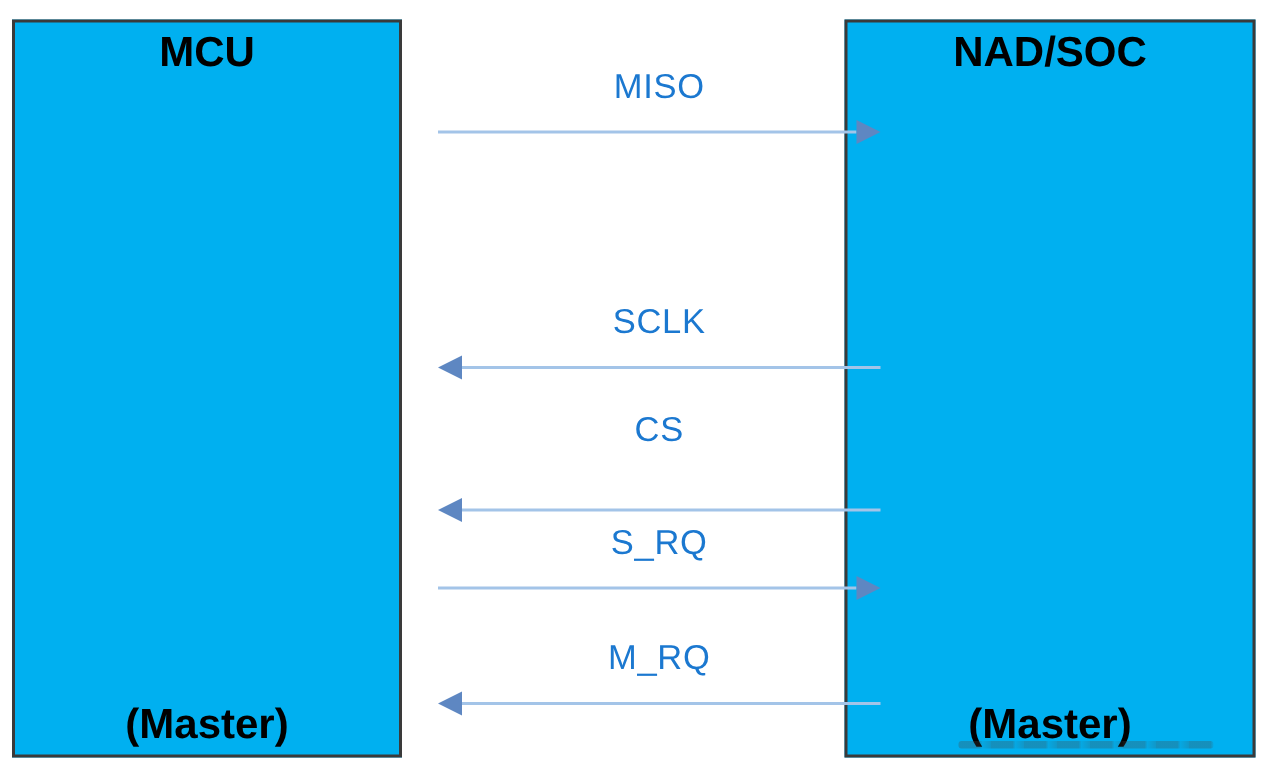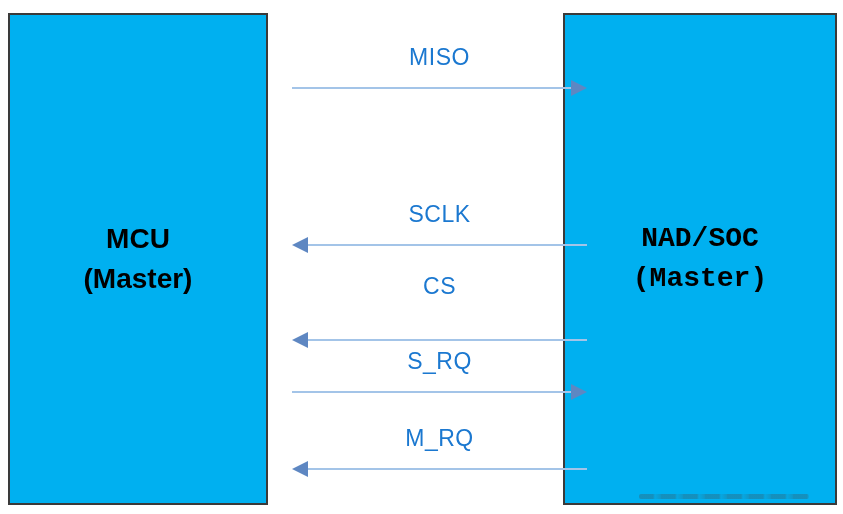--- a/index.html
+++ b/index.html
@@ -17,25 +17,25 @@
   }
   .box {
     position: absolute;
     top: 13px;
     height: 492px;
     background: var(--box-fill, #00B0F0);
     border: 2px solid var(--box-border, #3a3a3a);
     box-sizing: border-box;
     display: flex;
     flex-direction: column;
-    justify-content: center;
+    justify-content: space-between;
     align-items: center;
   }
   .left-box  { left: 8px;   width: 260px; }
-  .right-box { left: 563px; width: 274px; font-family: Liberation Mono, monospace; }
+  .right-box { left: 563px; width: 274px; }
   .box-title, .box-subtitle {
     color: var(--box-text, #000000);
     font-weight: bold;
     font-size: 28px;
     line-height: 40px;
     text-align: center;
     white-space: nowrap;
   }
   #signals {
     position: absolute;

